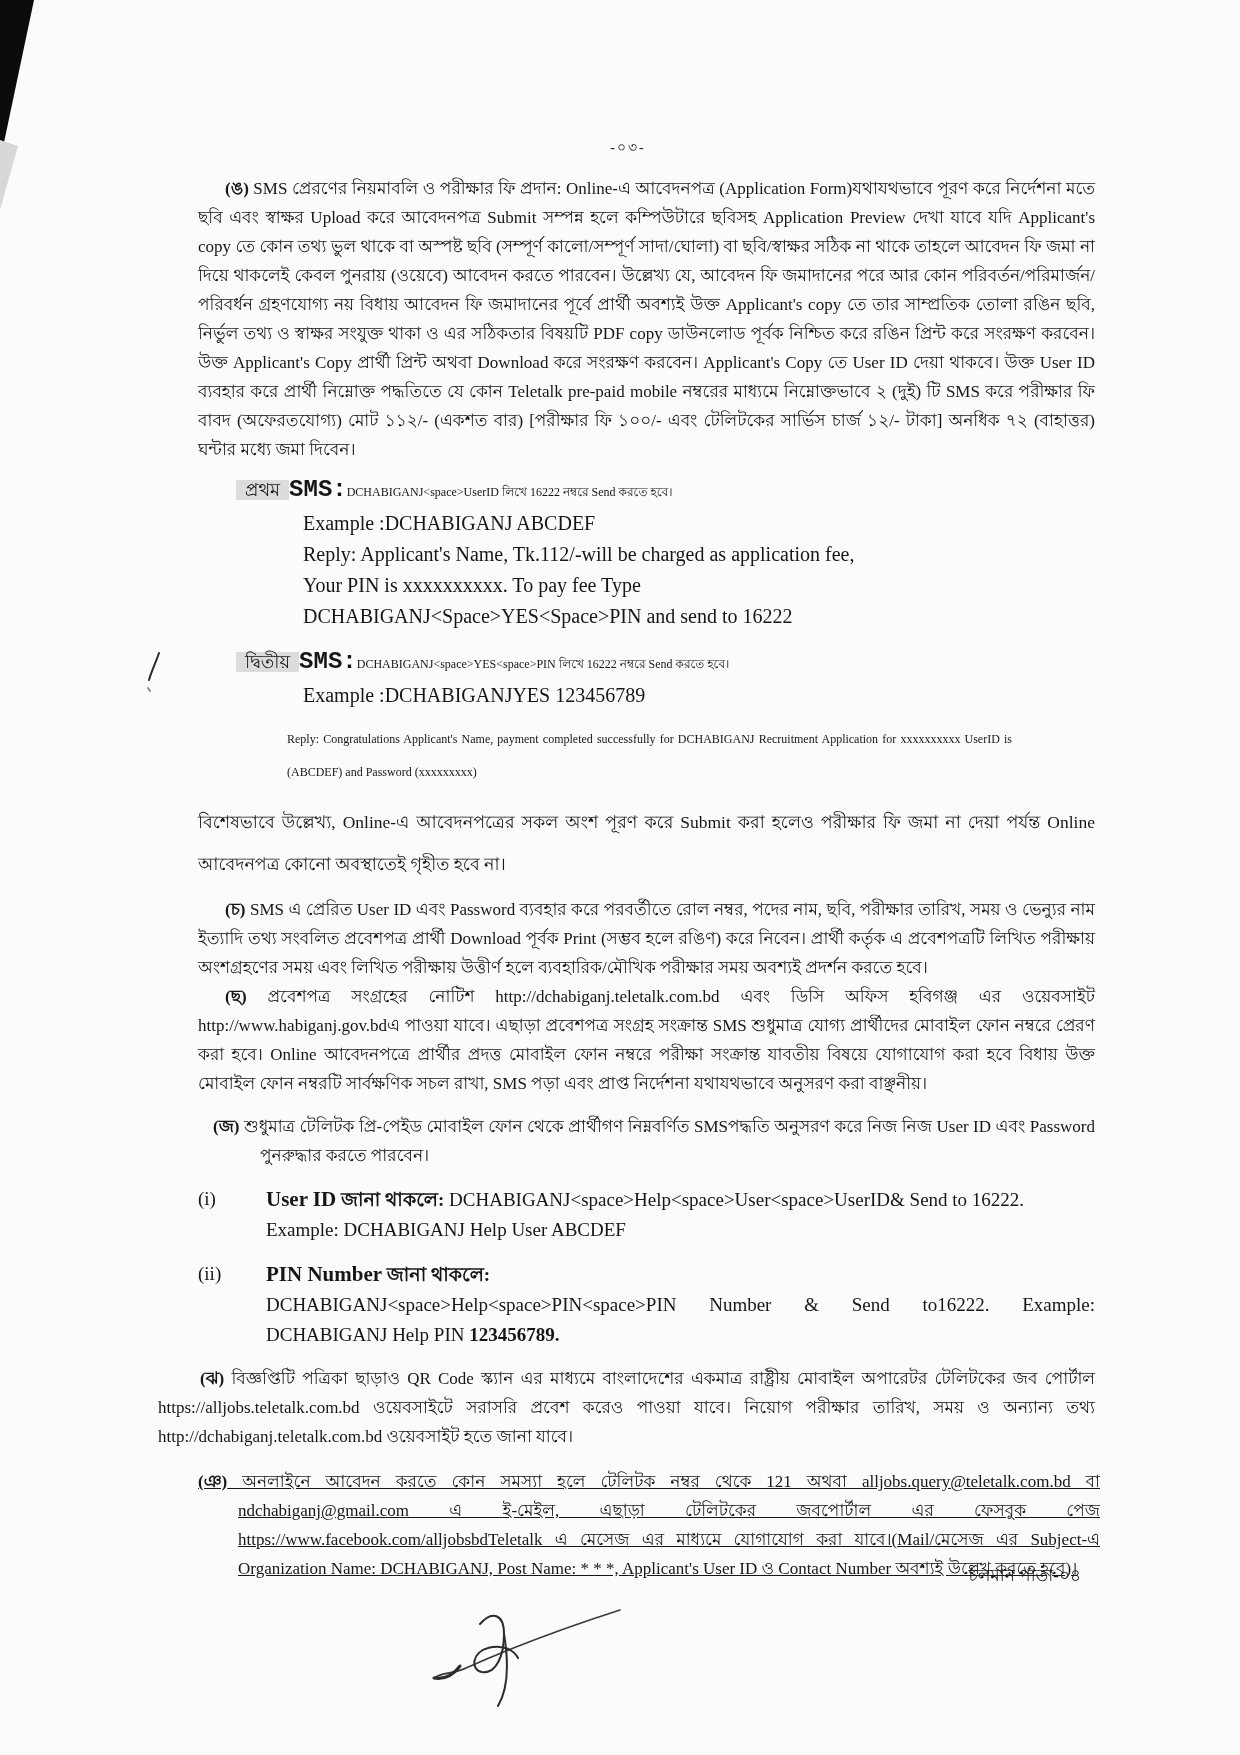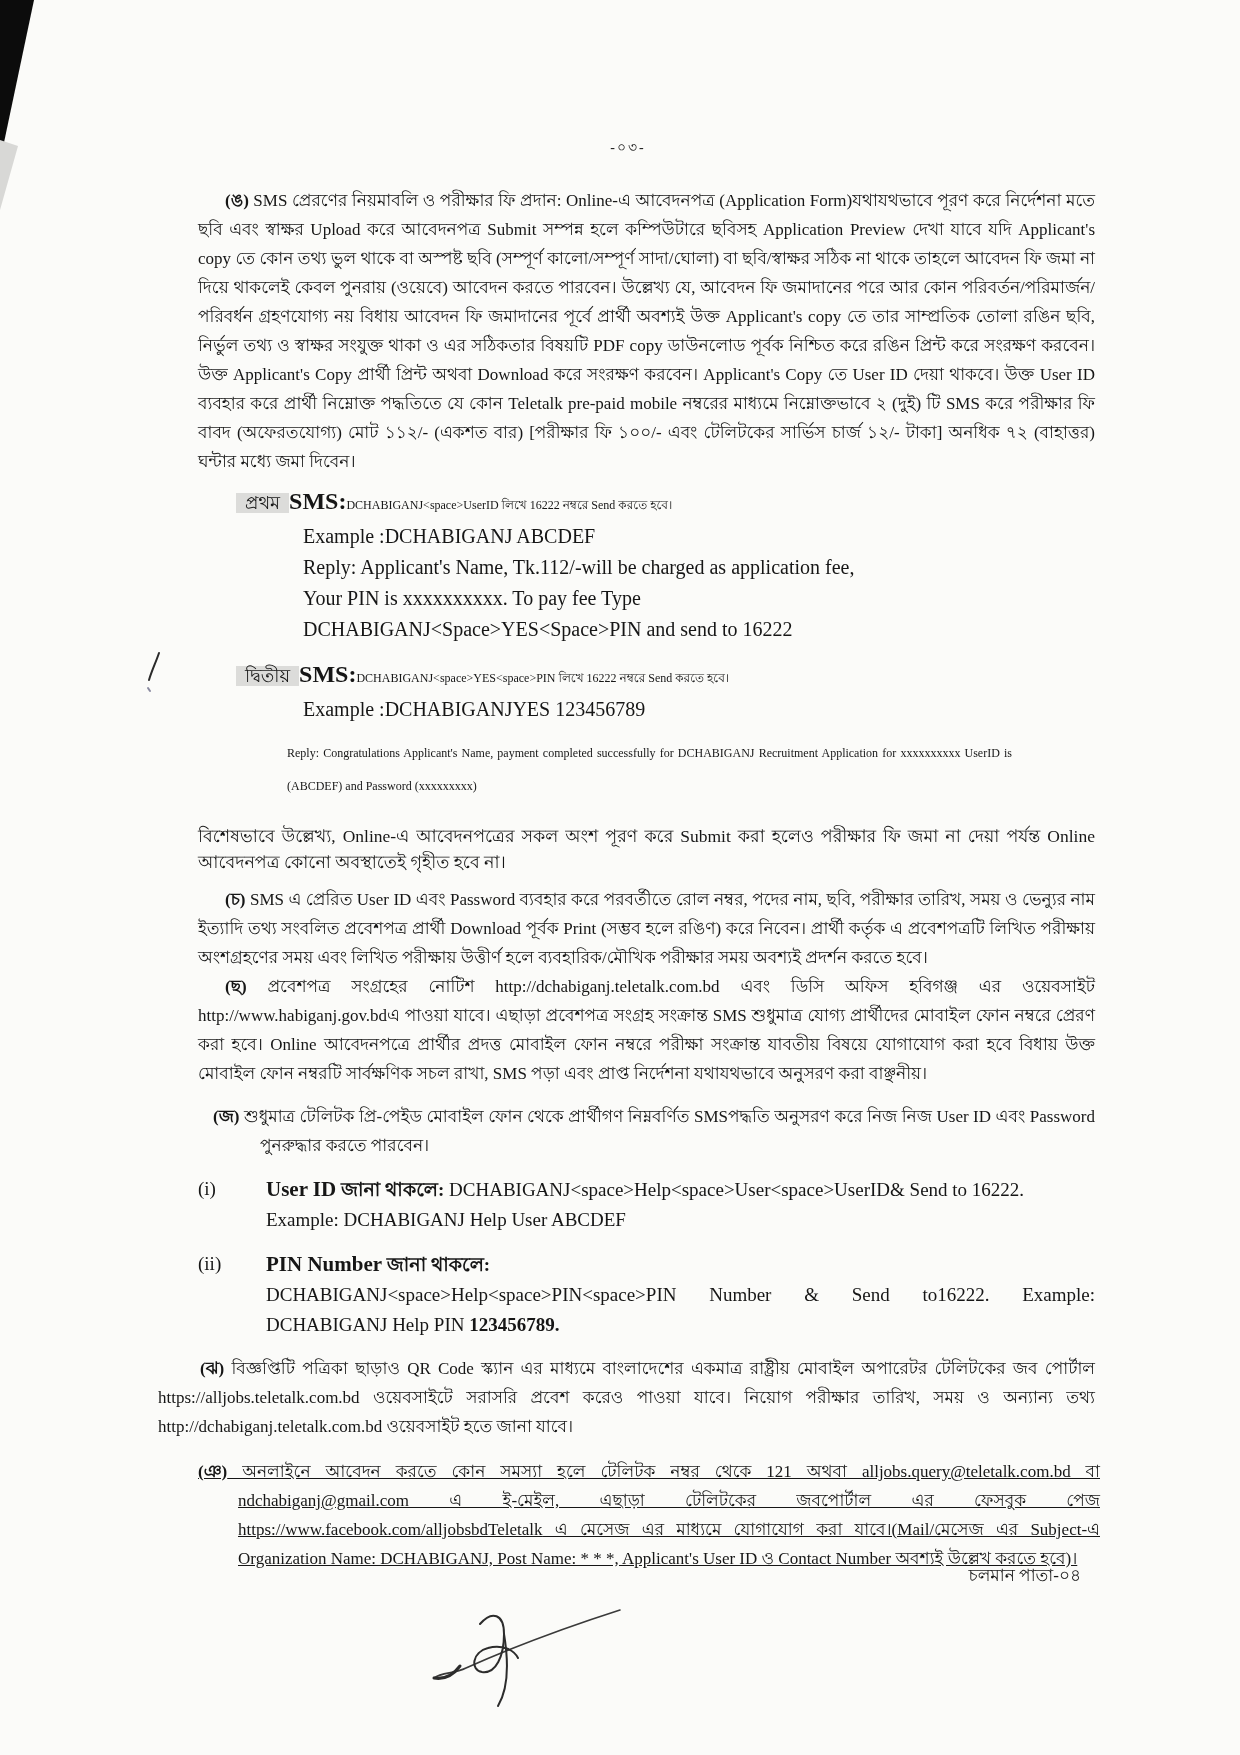--- a/index.html
+++ b/index.html
@@ -25,40 +25,40 @@
     position:absolute;top:140px;left:0;width:26px;height:70px;
     background:#d8d8d6;
     clip-path:polygon(0 0,18px 6px,0 100%);
   }
   .pageno{
     position:absolute;top:136px;left:8px;width:100%;
     text-align:center;font-size:14px;letter-spacing:2px;color:#1c1c1c;
     font-family:"Liberation Serif","DejaVu Sans",serif;
   }
   .body-col{
-    position:absolute;left:198px;top:186px;width:897px;
+    position:absolute;left:198px;top:174px;width:897px;
   }
   .p{
     font-size:17px;line-height:29px;text-align:justify;margin:0;
     font-family:"Liberation Serif","DejaVu Sans",serif;
   }
   .indent1{text-indent:27px;}
   .lbl{font-weight:bold;}
   
   .sms-block{margin-left:38px;margin-top:10px;}
   .sms-head{font-size:20px;line-height:31px;white-space:nowrap;}
   .hl{background:#dcdcda;padding:0 9px;font-size:18px;}
-  .sms-word{font-size:24px;font-weight:bold;font-family:Liberation Serif, serif;}
+  .sms-word{font-size:24px;font-weight:bold;font-family:Liberation Mono, monospace;}
   .sms-cmd{font-size:12px;}
   .sms-sub{margin-left:67px;font-size:20px;line-height:31px;}
   .reply-para{
     margin-left:51px;margin-top:12px;width:725px;
     font-size:12px;line-height:33px;text-align:justify;
   }
-  .note{margin-top:20px;font-size:17.5px;line-height:26px;}
+  .note{margin-top:12px;font-size:17.5px;line-height:42px;}
   .gap-sm{margin-top:10px;}
   .gap-md{margin-top:14px;}
   .wide{margin-left:-40px;width:937px;text-indent:42px;}
   .hang-j{padding-left:62px;text-indent:-47px;margin-top:14px;}
   .hang-n{padding-left:40px;text-indent:-40px;width:862px;margin-top:16px;text-decoration:underline;}
   .item{display:flex;margin-top:14px;font-size:19px;line-height:30px;}
   .item .ilbl{width:68px;flex:0 0 68px;font-size:19px;}
   .item .ibody{flex:1;}
   .head-en{font-size:21px;font-weight:bold;}
   .head-bn{font-weight:bold;}

